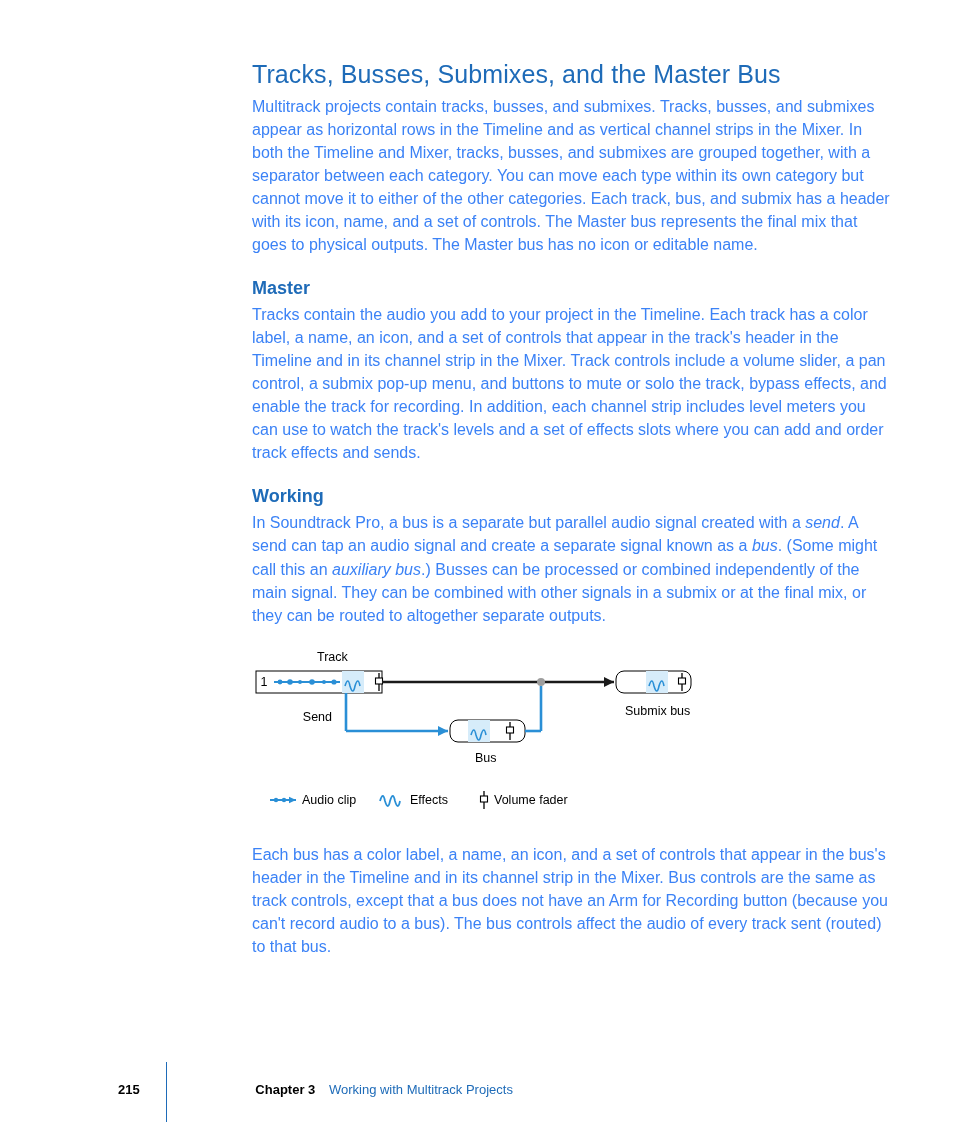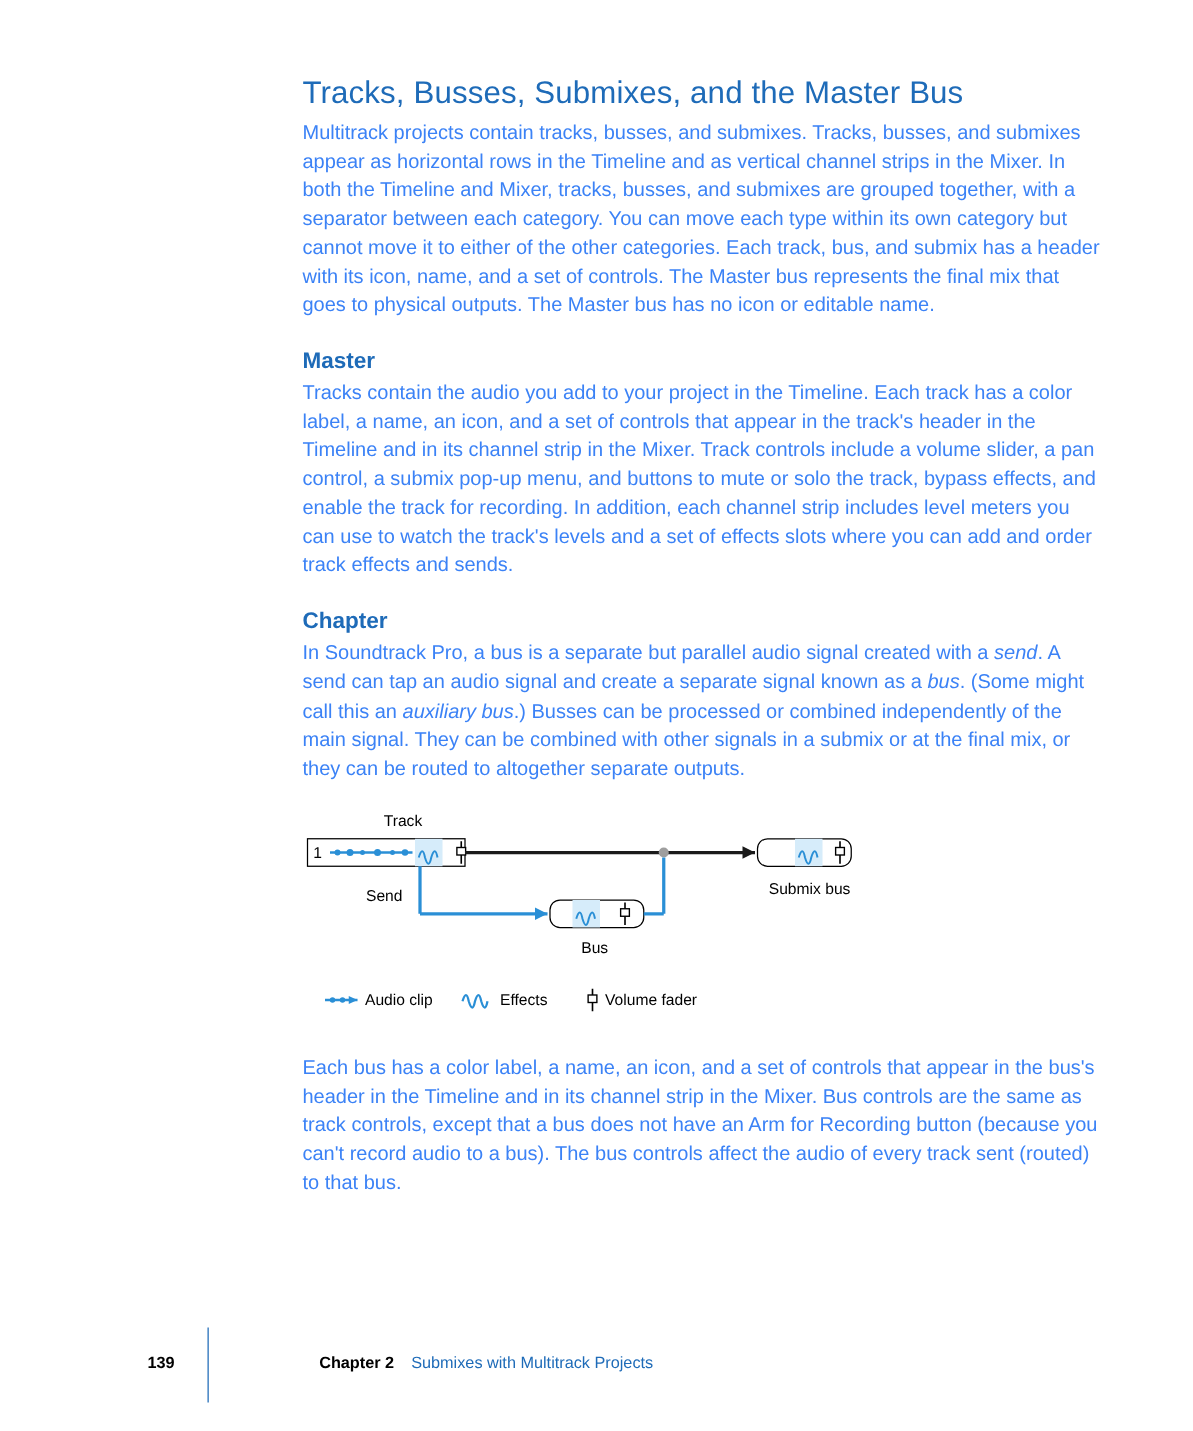--- a/index.html
+++ b/index.html
@@ -7,21 +7,21 @@
     padding: 0;
     background: #fff;
     width: 954px;
     height: 1145px;
     font-family: "Myriad Pro", "Segoe UI", "Helvetica Neue", Arial, sans-serif;
     color: #000;
     position: relative;
   }
   .content {
     position: absolute;
-    left: 242px;
+    left: 252px;
     top: 60px;
     width: 642px;
   }
   .h1 {
     color: #1e6bb8;
     font-size: 25px;
     font-weight: 400;
     margin: 0 0 6px 0;
     letter-spacing: 0.1px;
   }
@@ -68,21 +68,21 @@
 <body>
 
 <div class="content">
 
   <div class="h1">Tracks, Busses, Submixes, and the Master Bus</div>
   <p class="body">Multitrack projects contain tracks, busses, and submixes. Tracks, busses, and submixes appear as horizontal rows in the Timeline and as vertical channel strips in the Mixer. In both the Timeline and Mixer, tracks, busses, and submixes are grouped together, with a separator between each category. You can move each type within its own category but cannot move it to either of the other categories. Each track, bus, and submix has a header with its icon, name, and a set of controls. The Master bus represents the final mix that goes to physical outputs. The Master bus has no icon or editable name.</p>
 
   <div class="h2">Master</div>
   <p class="body">Tracks contain the audio you add to your project in the Timeline. Each track has a color label, a name, an icon, and a set of controls that appear in the track's header in the Timeline and in its channel strip in the Mixer. Track controls include a volume slider, a pan control, a submix pop-up menu, and buttons to mute or solo the track, bypass effects, and enable the track for recording. In addition, each channel strip includes level meters you can use to watch the track's levels and a set of effects slots where you can add and order track effects and sends.</p>
 
-  <div class="h2">Chapter</div>
+  <div class="h2">Working</div>
   <p class="body">
     <span>In Soundtrack Pro, a bus is a separate but parallel audio signal created with a </span><em>send</em><span>. A send can tap an audio signal and create a separate signal known as a </span><em>bus</em><span>. (Some might call this an </span><em>auxiliary bus</em><span>.) Busses can be processed or combined independently of the main signal. They can be combined with other signals in a submix or at the final mix, or they can be routed to altogether separate outputs.</span>
   </p>
 
   <div class="diagram-wrap">
     <svg width="520" height="180" viewBox="0 0 520 180">
 
       <text class="label-text" x="65" y="12">Track</text>
 
       <g>
@@ -164,16 +164,16 @@
       </g>
     </svg>
   </div>
 
   <p class="body">Each bus has a color label, a name, an icon, and a set of controls that appear in the bus's header in the Timeline and in its channel strip in the Mixer. Bus controls are the same as track controls, except that a bus does not have an Arm for Recording button (because you can't record audio to a bus). The bus controls affect the audio of every track sent (routed) to that bus.</p>
 
 </div>
 
 <div class="footer-rule"></div>
 <div class="footer">
-  <span class="pnum">139</span>
-  <span class="chap">Chapter 2</span>
-  <span class="ctitle">Submixes with Multitrack Projects</span>
+  <span class="pnum">215</span>
+  <span class="chap">Chapter 3</span>
+  <span class="ctitle">Working with Multitrack Projects</span>
 </div>
 
 </body></html>

